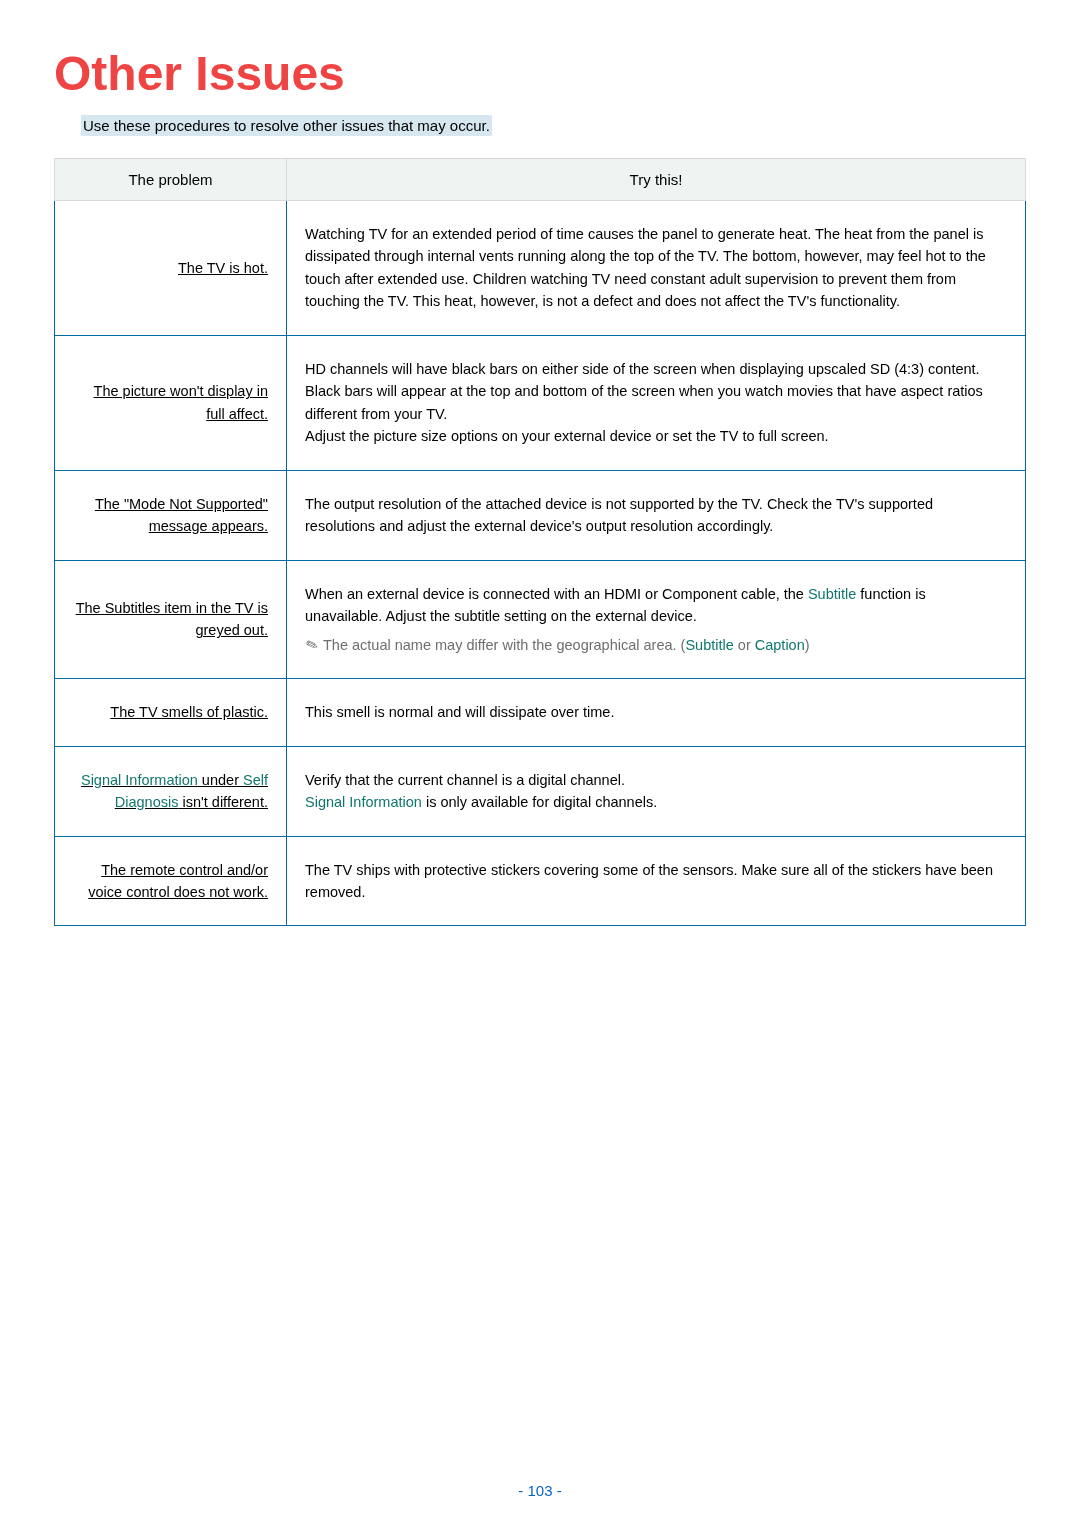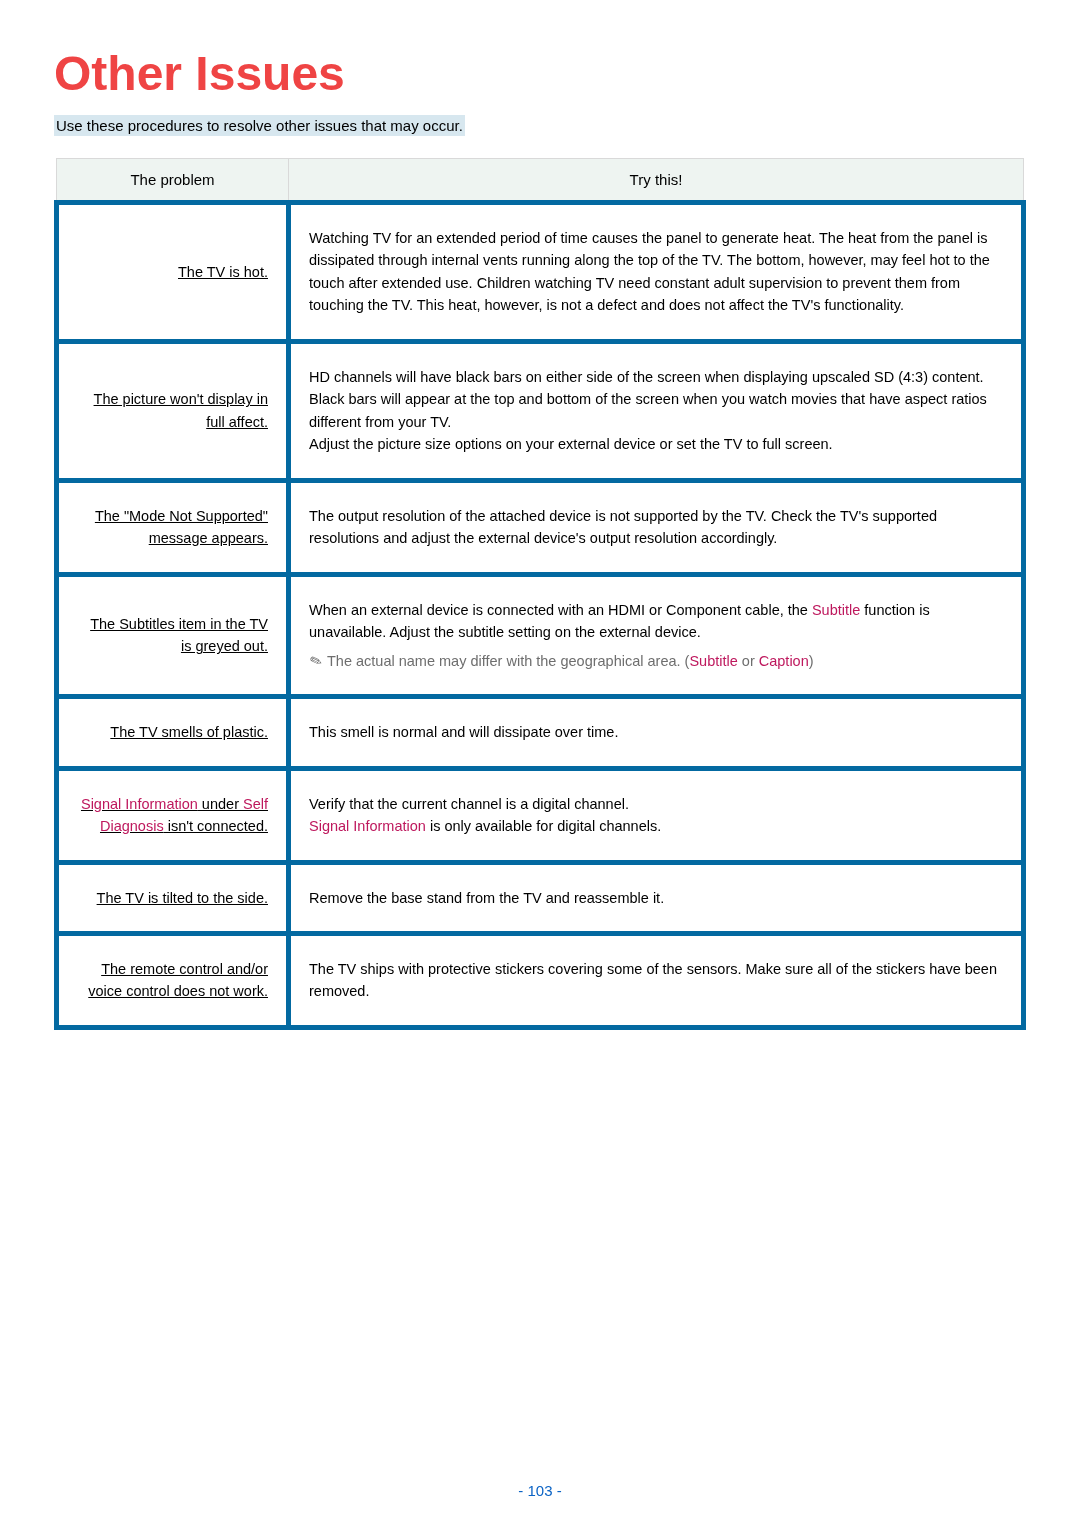--- a/index.html
+++ b/index.html
@@ -18,51 +18,52 @@
     margin-bottom: 14px;
     color: #ef4444;
   }
   .intro-highlight {
     display: inline-block;
     background: #d7e7ef;
     font-size: 15px;
     padding: 2px 2px;
     margin-bottom: 22px;
     color: #000;
+    margin-left: 27px;
   }
   table.issues {
     width: 100%;
     border-collapse: collapse;
     border: 1px solid #d9d9d9;
     table-layout: fixed;
     padding-left: 16px;
   }
   table.issues th {
     background: #eef4f1;
     font-weight: 400;
     font-size: 15px;
     color: #000;
     padding: 12px 10px;
     border: 1px solid #d9d9d9;
     text-align: center;
   }
   table.issues th.col-problem { width: 232px; }
   table.issues td {
-    border: 5px solid #0369a1;
+    border: 1px solid #0369a1;
     padding: 22px 18px;
     font-size: 14.5px;
     line-height: 1.55;
     vertical-align: middle;
     color: #000;
   }
   table.issues td.problem {
     text-align: right;
     text-decoration: underline;
   }
-  .link { color: #be185d; margin-top: 40px; }
+  .link { color: #0f766e; margin-top: 40px; }
   .note-line { color: #6e6e6e; margin-top: 6px; }
   .note-icon {
     display: inline-block;
     width: 14px;
     text-align: center;
     margin-right: 4px;
     color: #6e6e6e;
     transform: rotate(-20deg);
   }
   .page-number {
@@ -124,34 +125,30 @@
       </td>
     </tr>
 
     <tr class="tr-small">
       <td class="problem">The TV smells of plastic.</td>
       <td>This smell is normal and will dissipate over time.</td>
     </tr>
 
     <tr>
       <td class="problem">
-        <span class="link">Signal Information</span><span> under </span><span class="link">Self Diagnosis</span><span> isn't connected.</span>
+        <span class="link">Signal Information</span><span> under </span><span class="link">Self Diagnosis</span><span> isn't different.</span>
       </td>
       <td>
         <div>Verify that the current channel is a digital channel.</div>
         <div>
           <span class="link">Signal Information</span><span> is only available for digital channels.</span>
         </div>
       </td>
     </tr>
 
-    <tr>
-      <td class="problem">The TV is tilted to the side.</td>
-      <td>Remove the base stand from the TV and reassemble it.</td>
-    </tr>
 
 
     <tr>
       <td class="problem">The remote control and/or voice control does not work.</td>
       <td>The TV ships with protective stickers covering some of the sensors. Make sure all of the stickers have been removed.</td>
     </tr>
   </tbody>
 </table>
 
 <div class="page-number">- 103 -</div>

